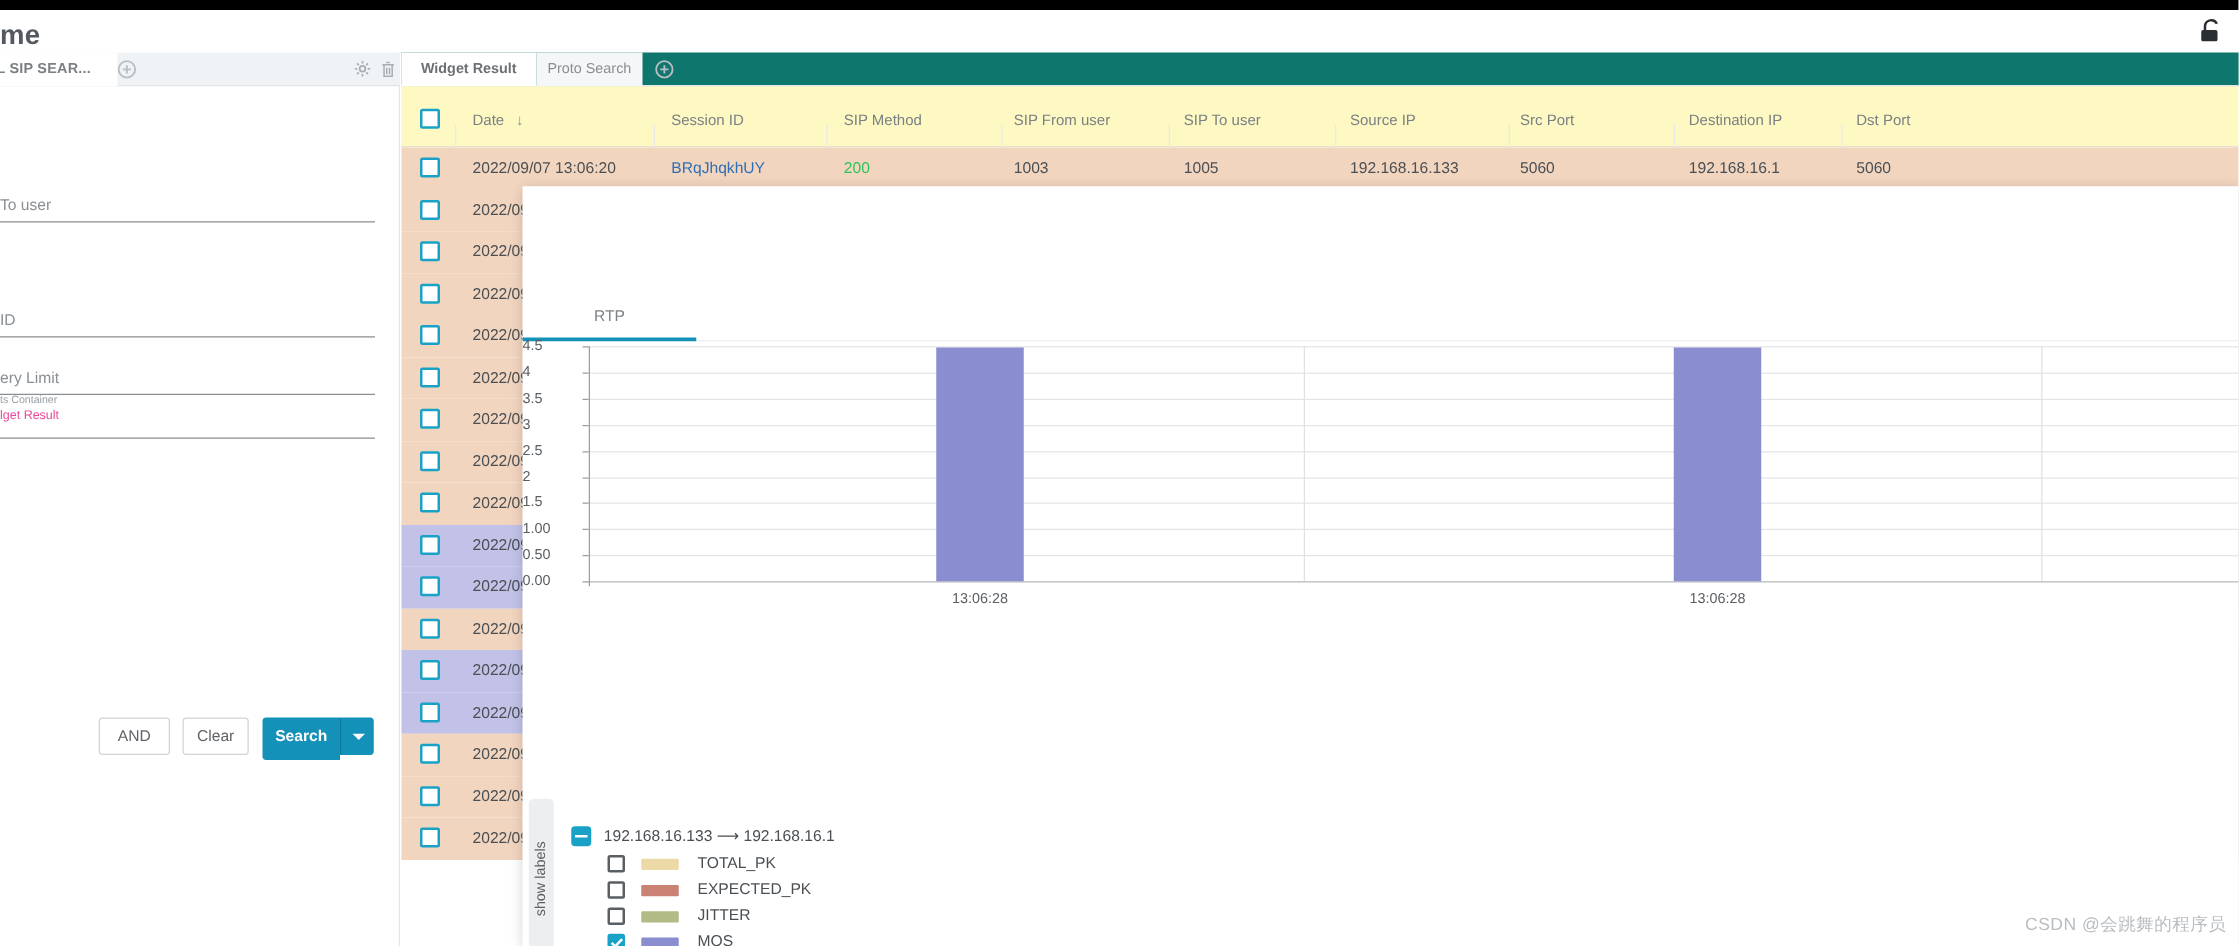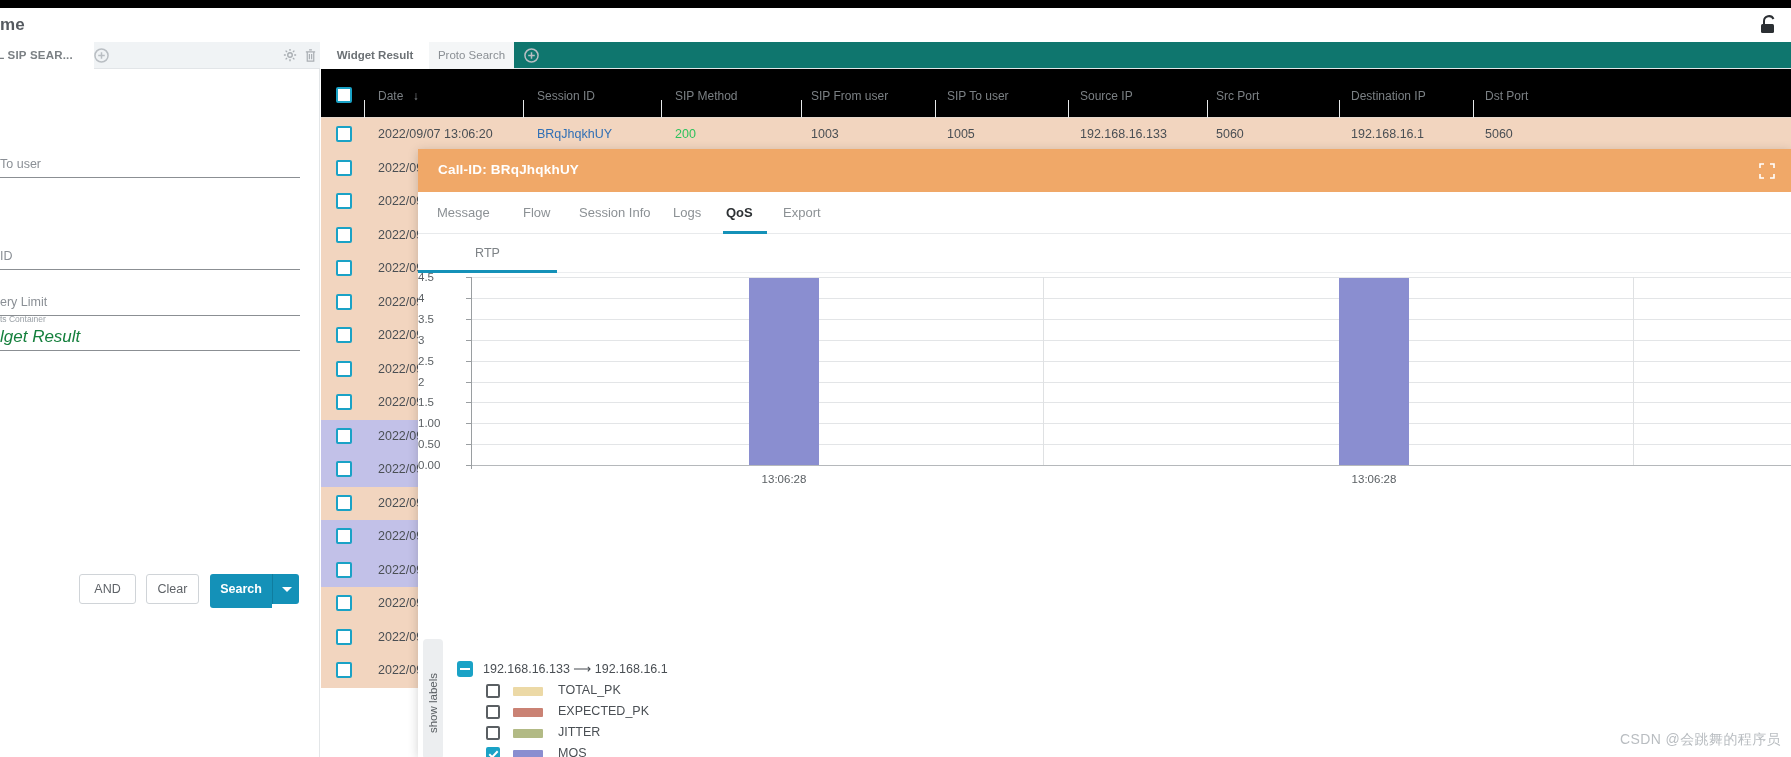--- a/index.html
+++ b/index.html
@@ -25,21 +25,21 @@
     background: #000000;
   }
 
   
   .appbar {
     position: absolute; left: 0; top: 8px; width: 1791px; height: 34px;
     background: #ffffff;
   }
   .appbar-title {
     position: absolute; left: 0px; top: 7px;
-    font-size: 17px; font-weight: bold; color: #555a60;
+    font-size: 22px; font-weight: bold; color: #555a60;
     letter-spacing: .2px;
   }
   .appbar-lock {
     position: absolute; right: 10px; top: 5px;
     width: 24px; height: 24px;
   }
 
   
   .leftpanel {
     position: absolute; left: 0; top: 42px; width: 320px; height: 715px;
@@ -77,23 +77,22 @@
     font-size: 12.5px; color: #8a8f95;
     white-space: nowrap;
   }
   .lp-sublabel {
     position: absolute; left: 0;
     font-size: 8.5px; color: #9aa0a6;
     white-space: nowrap;
   }
   .lp-value {
     position: absolute; left: 0;
-    font-size: 17px; color: #15803d;
-    white-space: nowrap;
-    font-style: italic;
+    font-size: 10px; color: #ec4899;
+    white-space: nowrap;
   }
   .lp-underline {
     position: absolute; left: 0; width: 300px; height: 1px;
     background: #8b8f93;
   }
 
   .btn {
     position: absolute;
     height: 30px;
     border: 1px solid #d0d4d8;
@@ -146,21 +145,21 @@
     line-height: 27px; text-align: center;
     white-space: nowrap; cursor: pointer; user-select: none;
   }
   .main-tab.active { background: #ffffff; font-weight: bold; color: #6c7175; }
   .main-tab.inactive { background: #f4f6f7; color: #8a8f94; }
   .main-plus { position: absolute; left: 203px; top: 6px; width: 15px; height: 15px; }
 
   
   .tbl-head {
     position: absolute; left: 0; top: 27px; width: 1470px; height: 49px;
-    background: #000000;
+    background: #fef9c3;
     border-bottom: 1px solid #e6d8cd;
   }
   .th {
     position: absolute; top: 20px;
     font-size: 12px; color: #7b8084;
     white-space: nowrap;
   }
   .th-sort { margin-left: 6px; color: #8b9094; }
   .colsep {
     position: absolute; top: 31px; width: 1px; height: 45px;
@@ -488,38 +487,21 @@
         <div class="cell" style="left:57px">2022/09/0</div>
       </div>
       <div class="row peach" style="top:536px">
         <div class="rchk"><span class="chk"></span></div>
         <div class="cell" style="left:57px">2022/09/0</div>
       </div>
     </div>
 
     <div class="modal">
 
-      <div class="modal-head">
-        <div class="modal-title">Call-ID: BRqJhqkhUY</div>
-        <div class="modal-expand">
-          <svg viewBox="0 0 16 16" width="16" height="16">
-            <path d="M1 5V1h4M15 5V1h-4M1 11v4h4M15 11v4h-4" fill="none" stroke="#ffffff" stroke-width="1.6"></path>
-          </svg>
-        </div>
-      </div>
-
-      <div class="modal-tabs">
-        <div class="mtab" style="left:19px">Message</div>
-        <div class="mtab" style="left:105px">Flow</div>
-        <div class="mtab" style="left:161px">Session Info</div>
-        <div class="mtab" style="left:255px">Logs</div>
-        <div class="mtab active" style="left:308px">QoS</div>
-        <div class="mtab" style="left:365px">Export</div>
-        <div class="mtab-underline" style="left:305px; width:44px;"></div>
-      </div>
+
 
       <div class="subtabs">
         <div class="subtab">RTP</div>
         <div class="subtab-underline"></div>
       </div>
 
       <div class="chart">
 
         <div class="ytick" style="left:0px; top:-2px;">4.5</div>
         <div class="ytick" style="left:0px; top:18.9px;">4</div>

